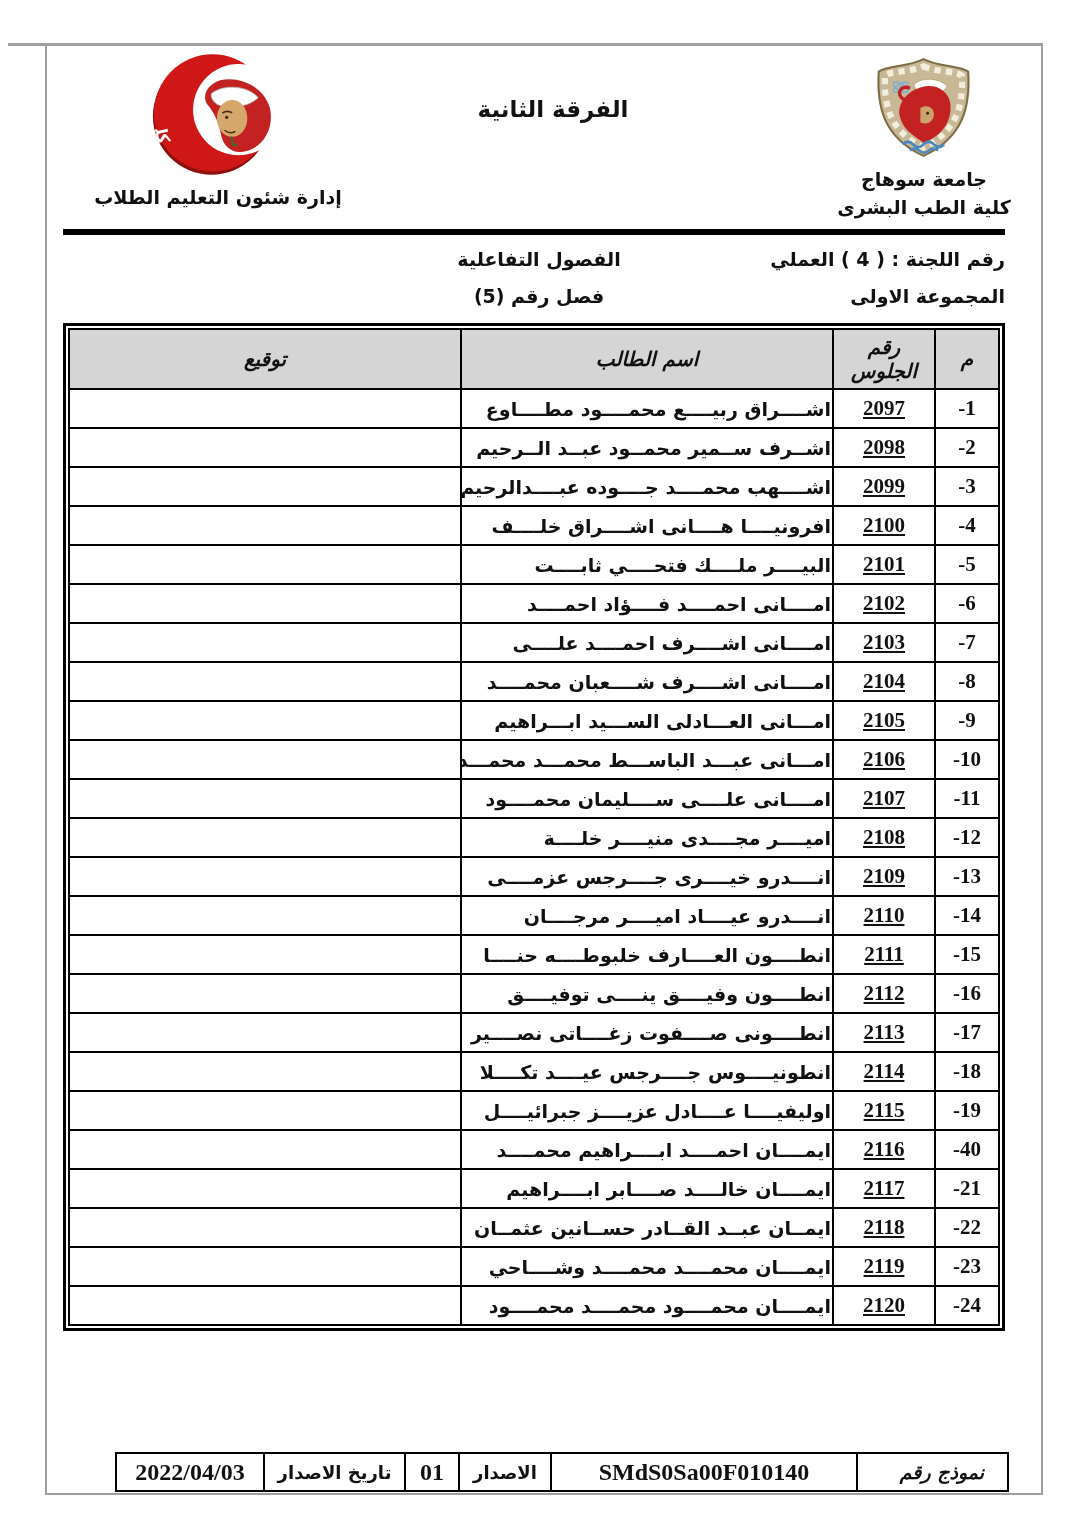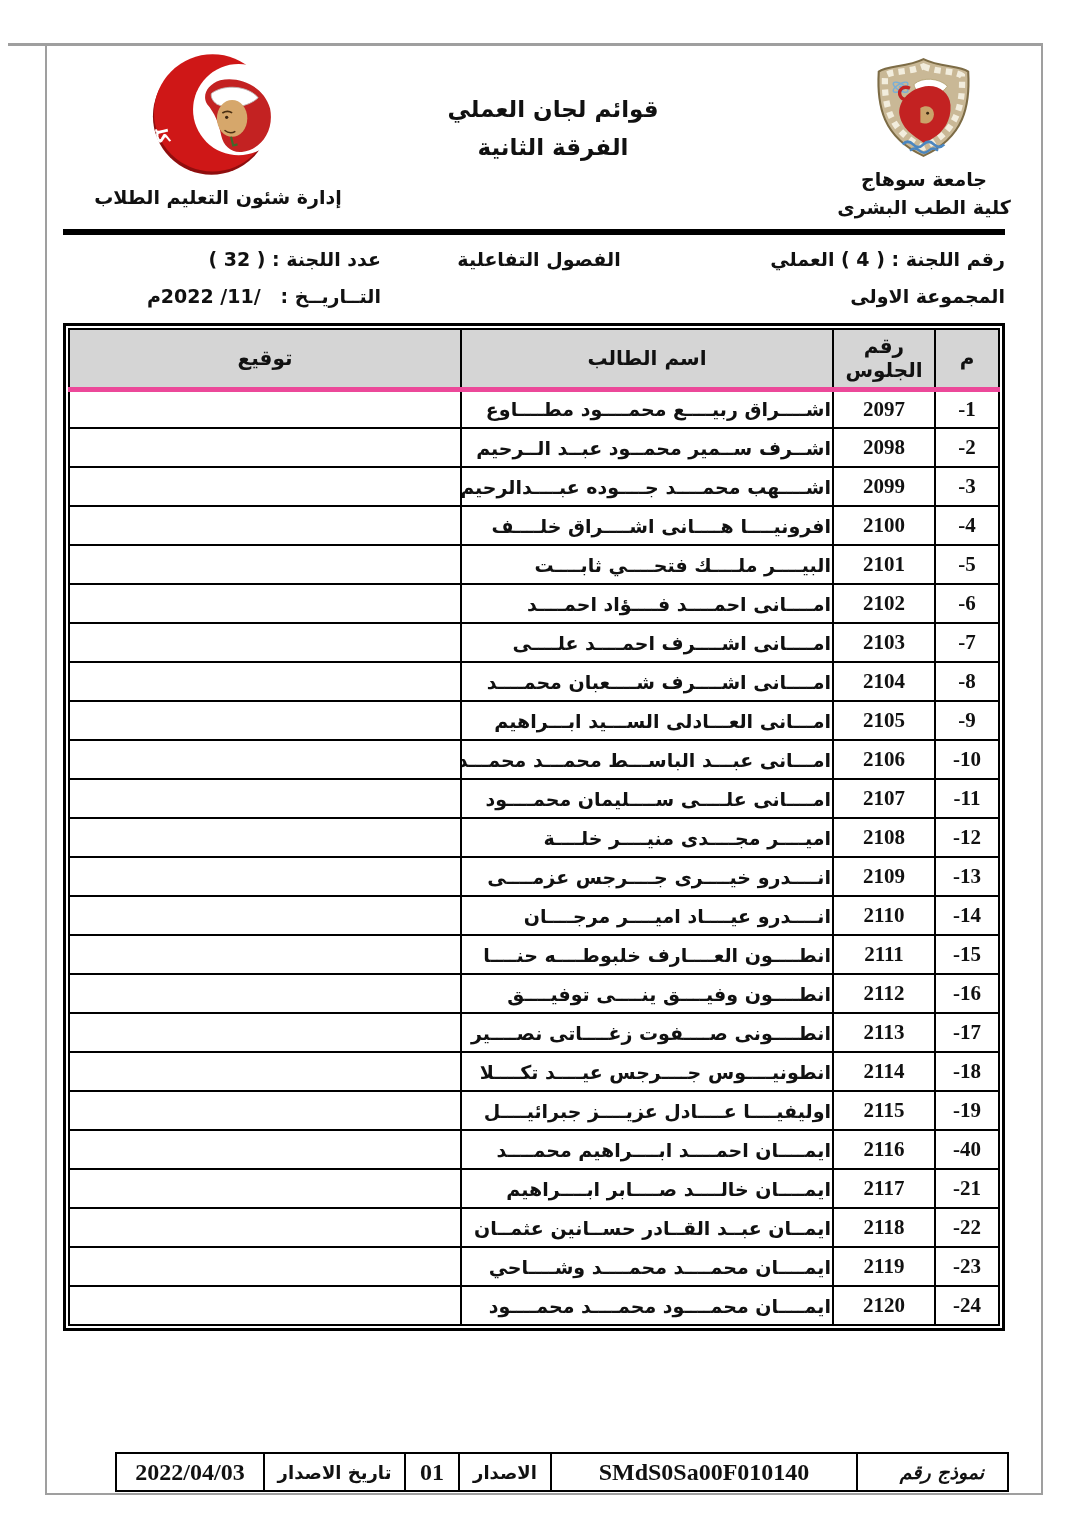--- a/index.html
+++ b/index.html
@@ -45,25 +45,26 @@
   
   .tbl-wrap {
     position:absolute; left:63px; top:323px; width:942px;
     border:3px solid #000; padding:2px; background:#fff;
   }
   table.main { width:100%; border-collapse:collapse; table-layout:fixed; direction:rtl; }
   table.main th, table.main td { border:2px solid #000; overflow:hidden; }
   table.main thead th {
     background:#d5d5d5; height:60px; font-size:20px; font-weight:bold;
     text-align:center; vertical-align:middle; line-height:1.2;
-    border-bottom:5px solid #ec4899;
+    border-bottom:1px solid #ec4899;
+    font-style:italic;
   }
   table.main tbody td { height:39px; background:#fff; }
   td.idx  { text-align:center; direction:ltr; font-weight:bold; font-size:21px; }
-  td.seat { text-align:center; font-weight:bold; font-size:21px; }
+  td.seat { text-align:center; font-weight:bold; font-size:21px;text-decoration:underline; }
   td.name { text-align:right; padding-right:1px; font-weight:bold; font-size:19px; white-space:nowrap; }
   td.sig  { }
 
   
   .foot-wrap { position:absolute; left:115px; top:1452px; width:894px; }
   table.foot { width:100%; border-collapse:collapse; table-layout:fixed; direction:rtl; border:2px solid #000; }
   table.foot td { border:2px solid #000; height:38px; vertical-align:middle; font-weight:bold; }
   .foot .lbl  { font-size:18px; text-align:center;border-radius:15px; }
   .foot .lbl-r{ font-size:19px; text-align:right; padding-right:23px;font-style:italic; }
   .foot .val  { font-size:24px; text-align:center; }
@@ -87,21 +88,20 @@
     <path d="M59,50 c6,-4 13,-1 13,6 c0,7 -7,11 -13,8 Z" fill="#caa36a"></path>
     <circle cx="66" cy="55" r="1.4" fill="#3a2a14"></circle>
     <path d="M42,85 q5,-5 10,0 t10,0 t10,0 t10,0" fill="none" stroke="#4a86c0" stroke-width="2.6"></path>
     <path d="M49,91 q4.5,-4 9,0 t9,0 t9,0" fill="none" stroke="#4a86c0" stroke-width="2.2"></path>
   </svg>
   <div class="caption">جامعة سوهاج</div>
   <div class="caption">كلية الطب البشرى</div>
 </div>
 
 <div class="title-block">
-  <div class="title-line">قوائم لجان العملي</div>
   <div class="title-line">الفرقة الثانية</div>
 </div>
 
 <div class="dept-block">
   <svg width="218" height="128" viewBox="0 0 200 118">
     <circle cx="94" cy="61" r="54" fill="#8f0e0e"></circle>
     <circle cx="95" cy="58" r="54" fill="#cf1717"></circle>
     <circle cx="119" cy="55" r="42" fill="#ffffff"></circle>
     <path d="M102,28 C118,24 142,32 148,54 C152,74 140,92 122,94 C112,95 105,88 103,79 C101,68 97,58 90,50 C85,42 90,32 102,28 Z" fill="#c32222"></path>
     <path d="M94,40 C106,31 128,33 137,44 C128,53 109,55 99,50 C95,47 93,43 94,40 Z" fill="#ffffff" stroke="#bbb" stroke-width="0.8"></path>
@@ -129,24 +129,21 @@
 <div class="info">
   <div class="col c1">
     <div>رقم اللجنة : ( 4 ) العملي المجموعة الاولى</div>
     <div>
       <span>المقرر :</span>
       <span class="serif code">Block CVS-209</span>
     </div>
   </div>
   <div class="col c2">
     <div>الفصول التفاعلية</div>
-  </div>
-  <div class="col c3">
-    <div>عدد اللجنة : ( 32 )</div>
-    <div>التــاريــخ :&nbsp;&nbsp;&nbsp;/11/ 2022م</div>
+    <div>فصل رقم (5)</div>
   </div>
 </div>
 
 <div class="tbl-wrap">
   <table class="main">
     <colgroup>
       <col style="width:64px">
         <col style="width:102px">
         <col style="width:372px">
         <col>

